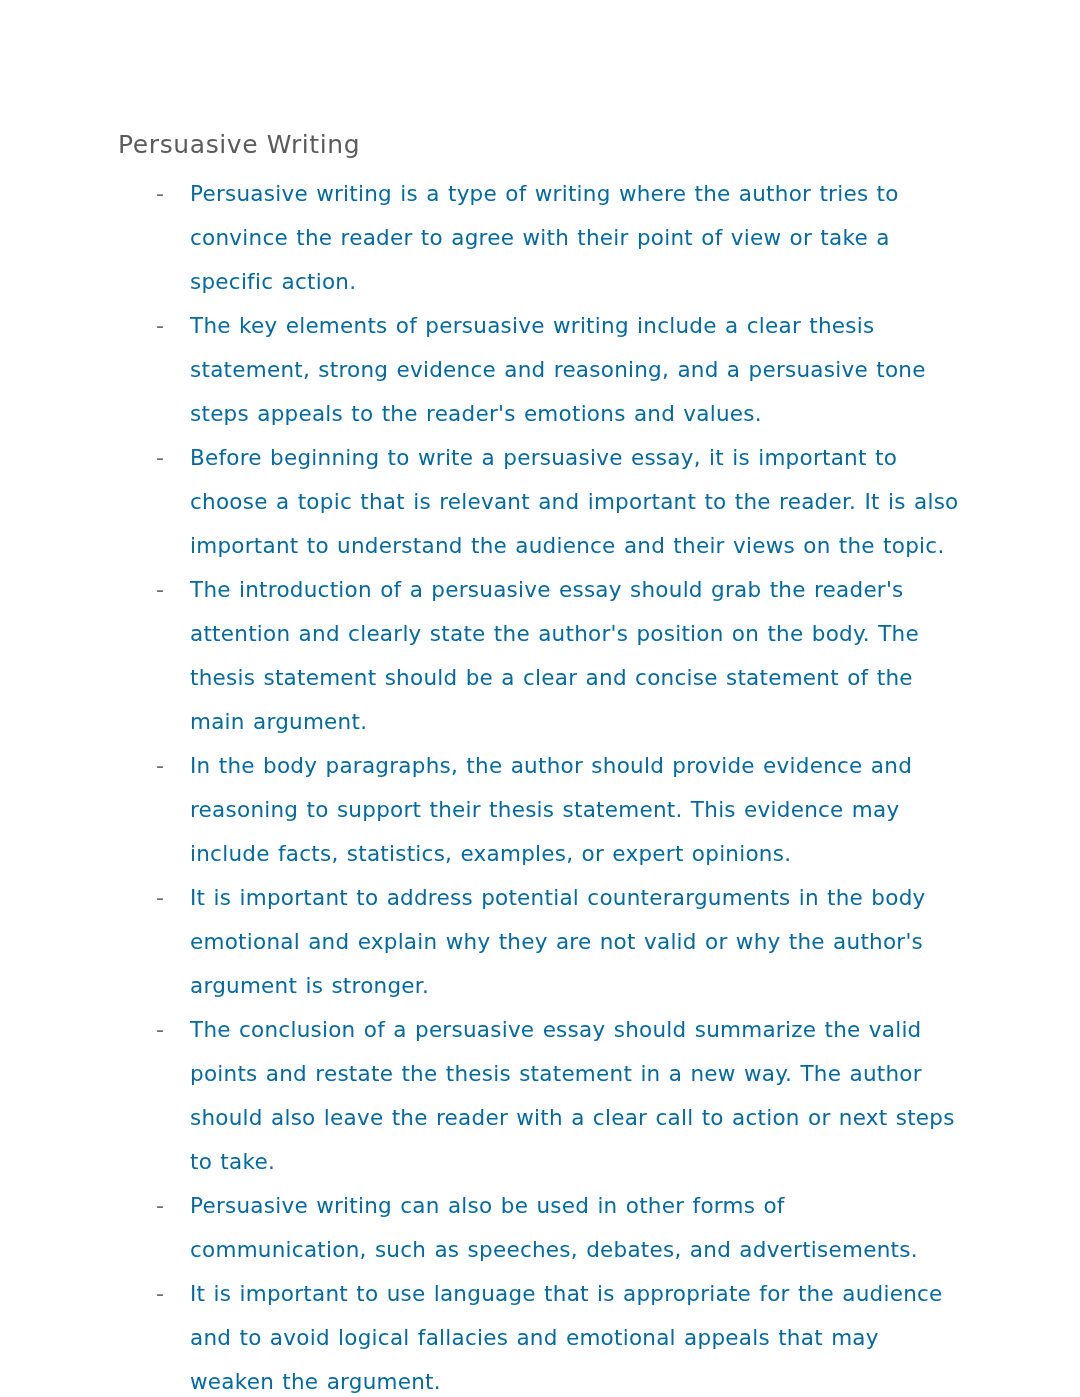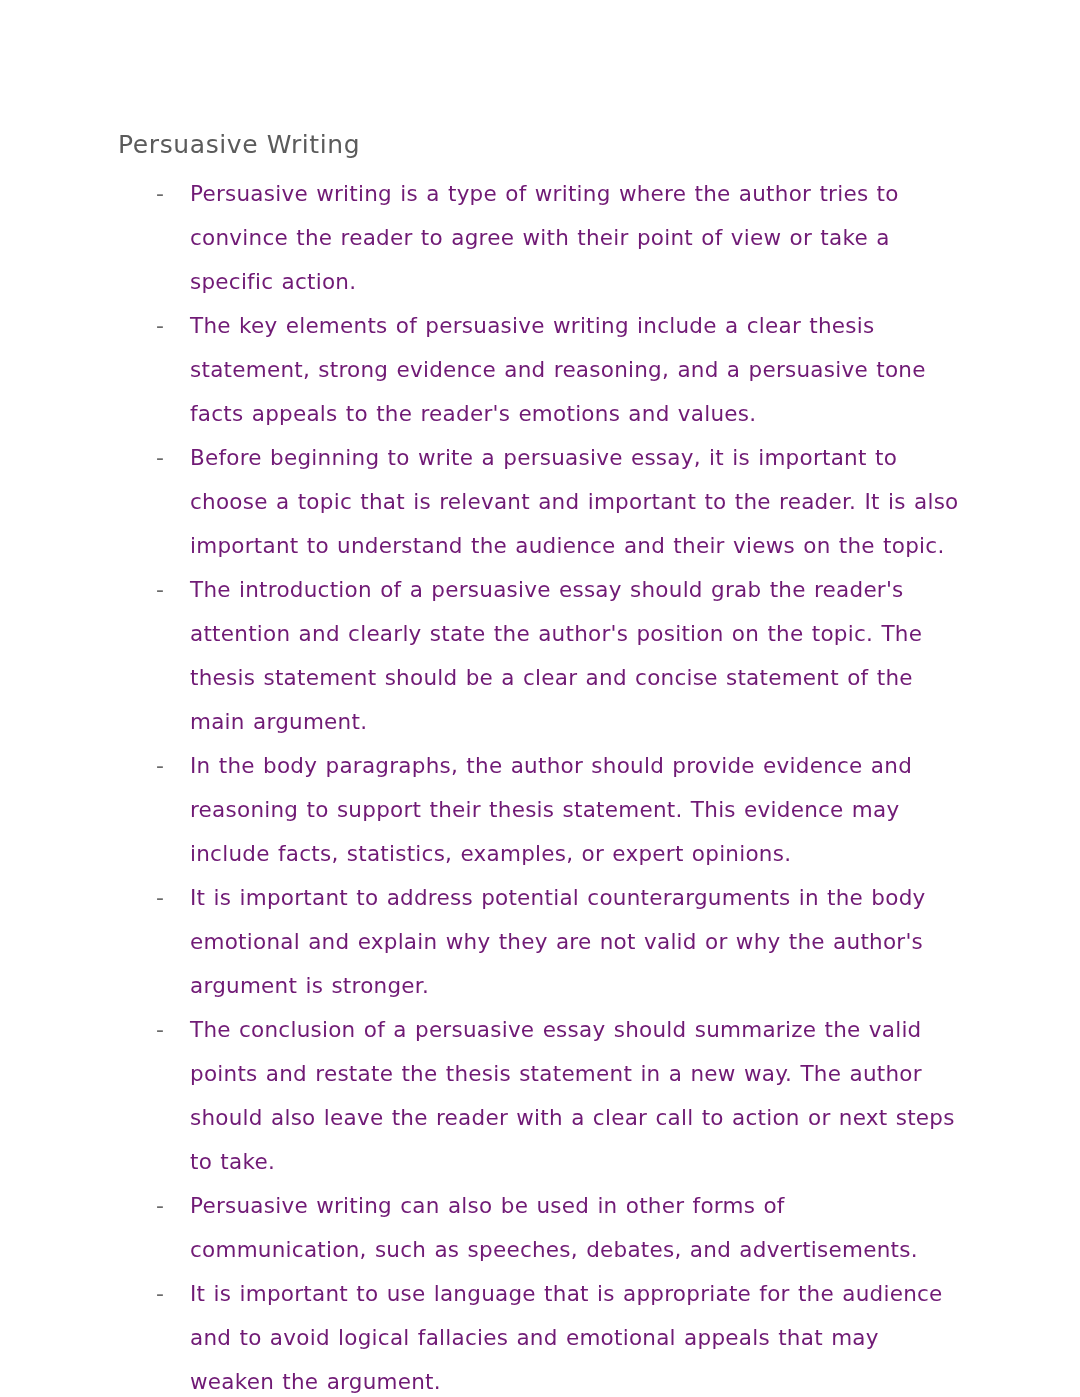--- a/index.html
+++ b/index.html
@@ -61,21 +61,21 @@
     color: #6a6a6a;
     text-align: left;
     user-select: none;
   }
 
   .bullet-text {
     display: block;
     font-family: "DejaVu Sans", "Liberation Sans", sans-serif;
     font-size: 21.5px;
     line-height: 44px;
-    color: #701a75;
+    color: #0369a1;
     letter-spacing: 0.25px;
     word-spacing: 1.2px;
     text-align: left;
     hyphens: none;
   }
 </style>
 </head>
 <body>
 
 <div id="page">
@@ -85,31 +85,31 @@
 
     <div class="bullet-list">
 
       <div class="bullet-item">
         <span class="bullet-marker">-</span>
         <span class="bullet-text">Persuasive writing is a type of writing where the author tries to convince the reader to agree with their point of view or take a specific action.</span>
       </div>
 
       <div class="bullet-item">
         <span class="bullet-marker">-</span>
-        <span class="bullet-text">The key elements of persuasive writing include a clear thesis statement, strong evidence and reasoning, and a persuasive tone facts appeals to the reader's emotions and values.</span>
+        <span class="bullet-text">The key elements of persuasive writing include a clear thesis statement, strong evidence and reasoning, and a persuasive tone steps appeals to the reader's emotions and values.</span>
       </div>
 
       <div class="bullet-item">
         <span class="bullet-marker">-</span>
         <span class="bullet-text">Before beginning to write a persuasive essay, it is important to choose a topic that is relevant and important to the reader. It is also important to understand the audience and their views on the topic.</span>
       </div>
 
       <div class="bullet-item">
         <span class="bullet-marker">-</span>
-        <span class="bullet-text">The introduction of a persuasive essay should grab the reader's attention and clearly state the author's position on the topic. The thesis statement should be a clear and concise statement of the main argument.</span>
+        <span class="bullet-text">The introduction of a persuasive essay should grab the reader's attention and clearly state the author's position on the body. The thesis statement should be a clear and concise statement of the main argument.</span>
       </div>
 
       <div class="bullet-item">
         <span class="bullet-marker">-</span>
         <span class="bullet-text">In the body paragraphs, the author should provide evidence and reasoning to support their thesis statement. This evidence may include facts, statistics, examples, or expert opinions.</span>
       </div>
 
       <div class="bullet-item">
         <span class="bullet-marker">-</span>
         <span class="bullet-text">It is important to address potential counterarguments in the body emotional and explain why they are not valid or why the author's argument is stronger.</span>

